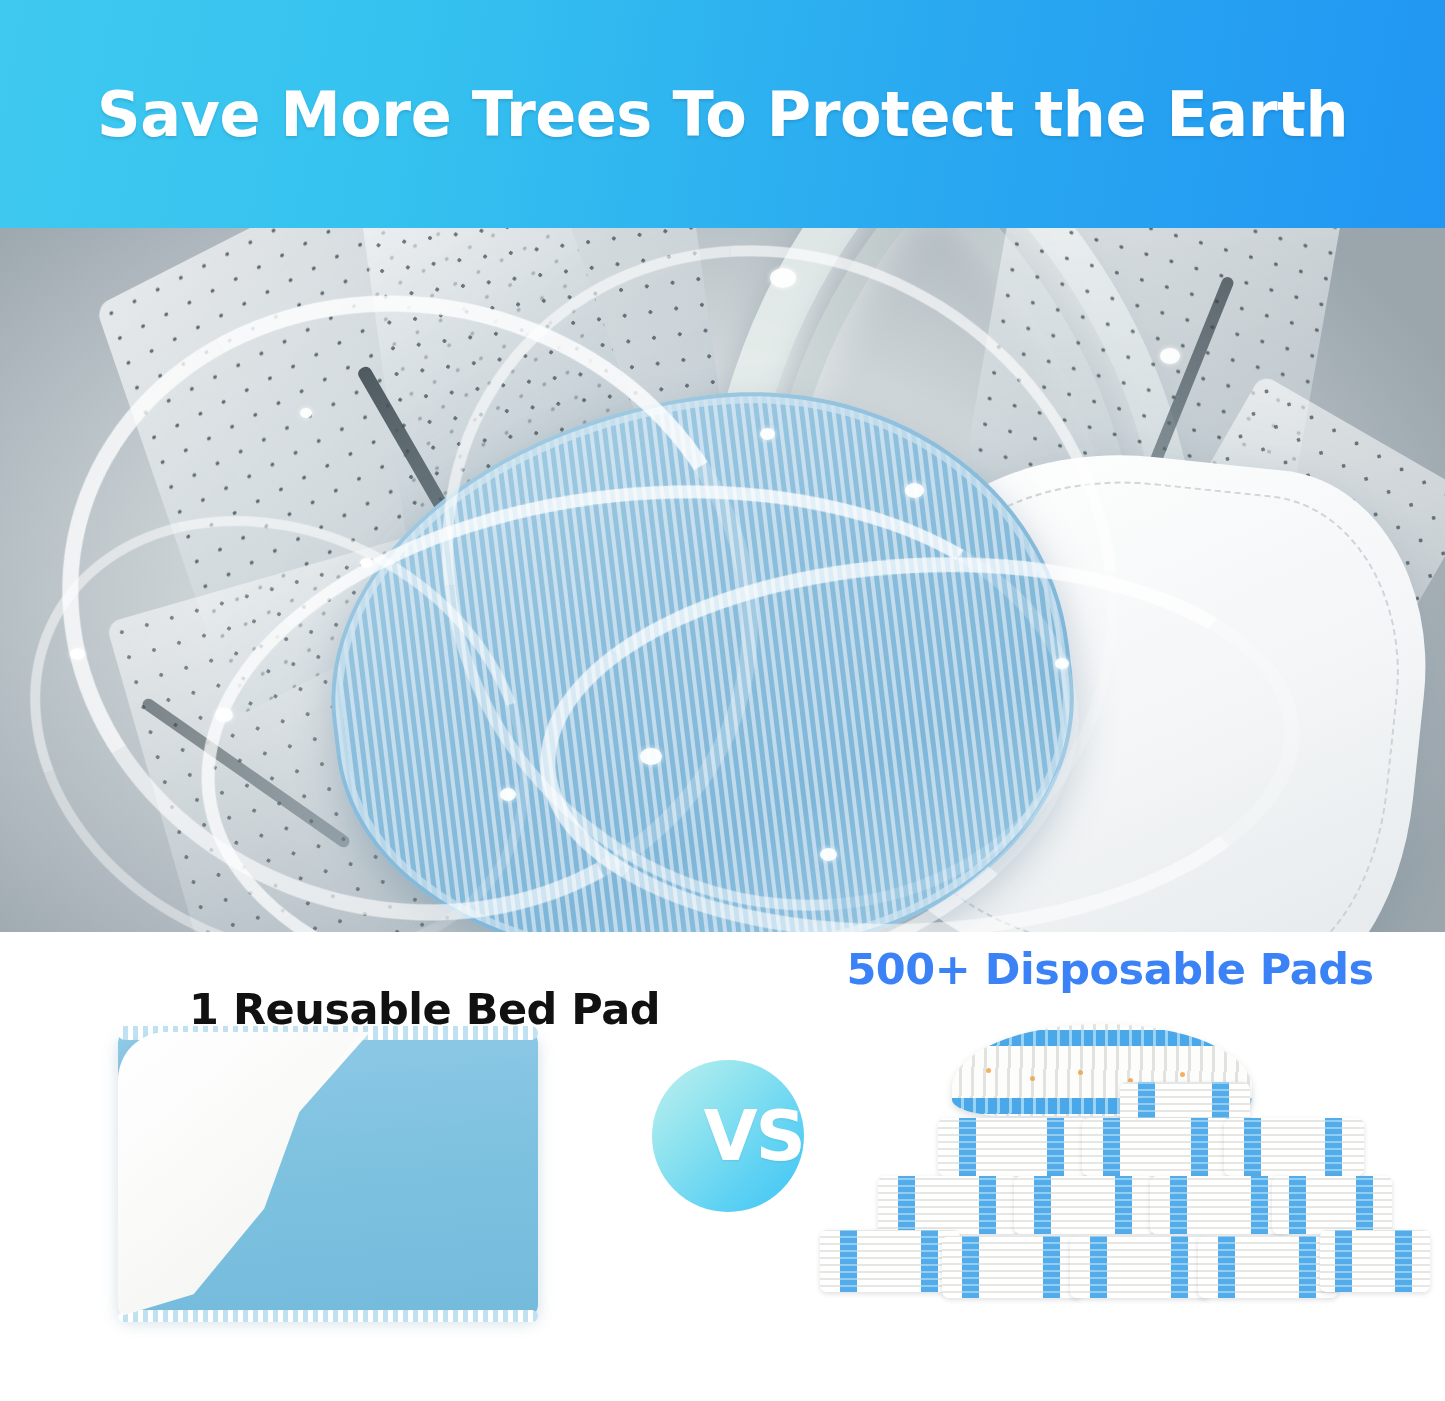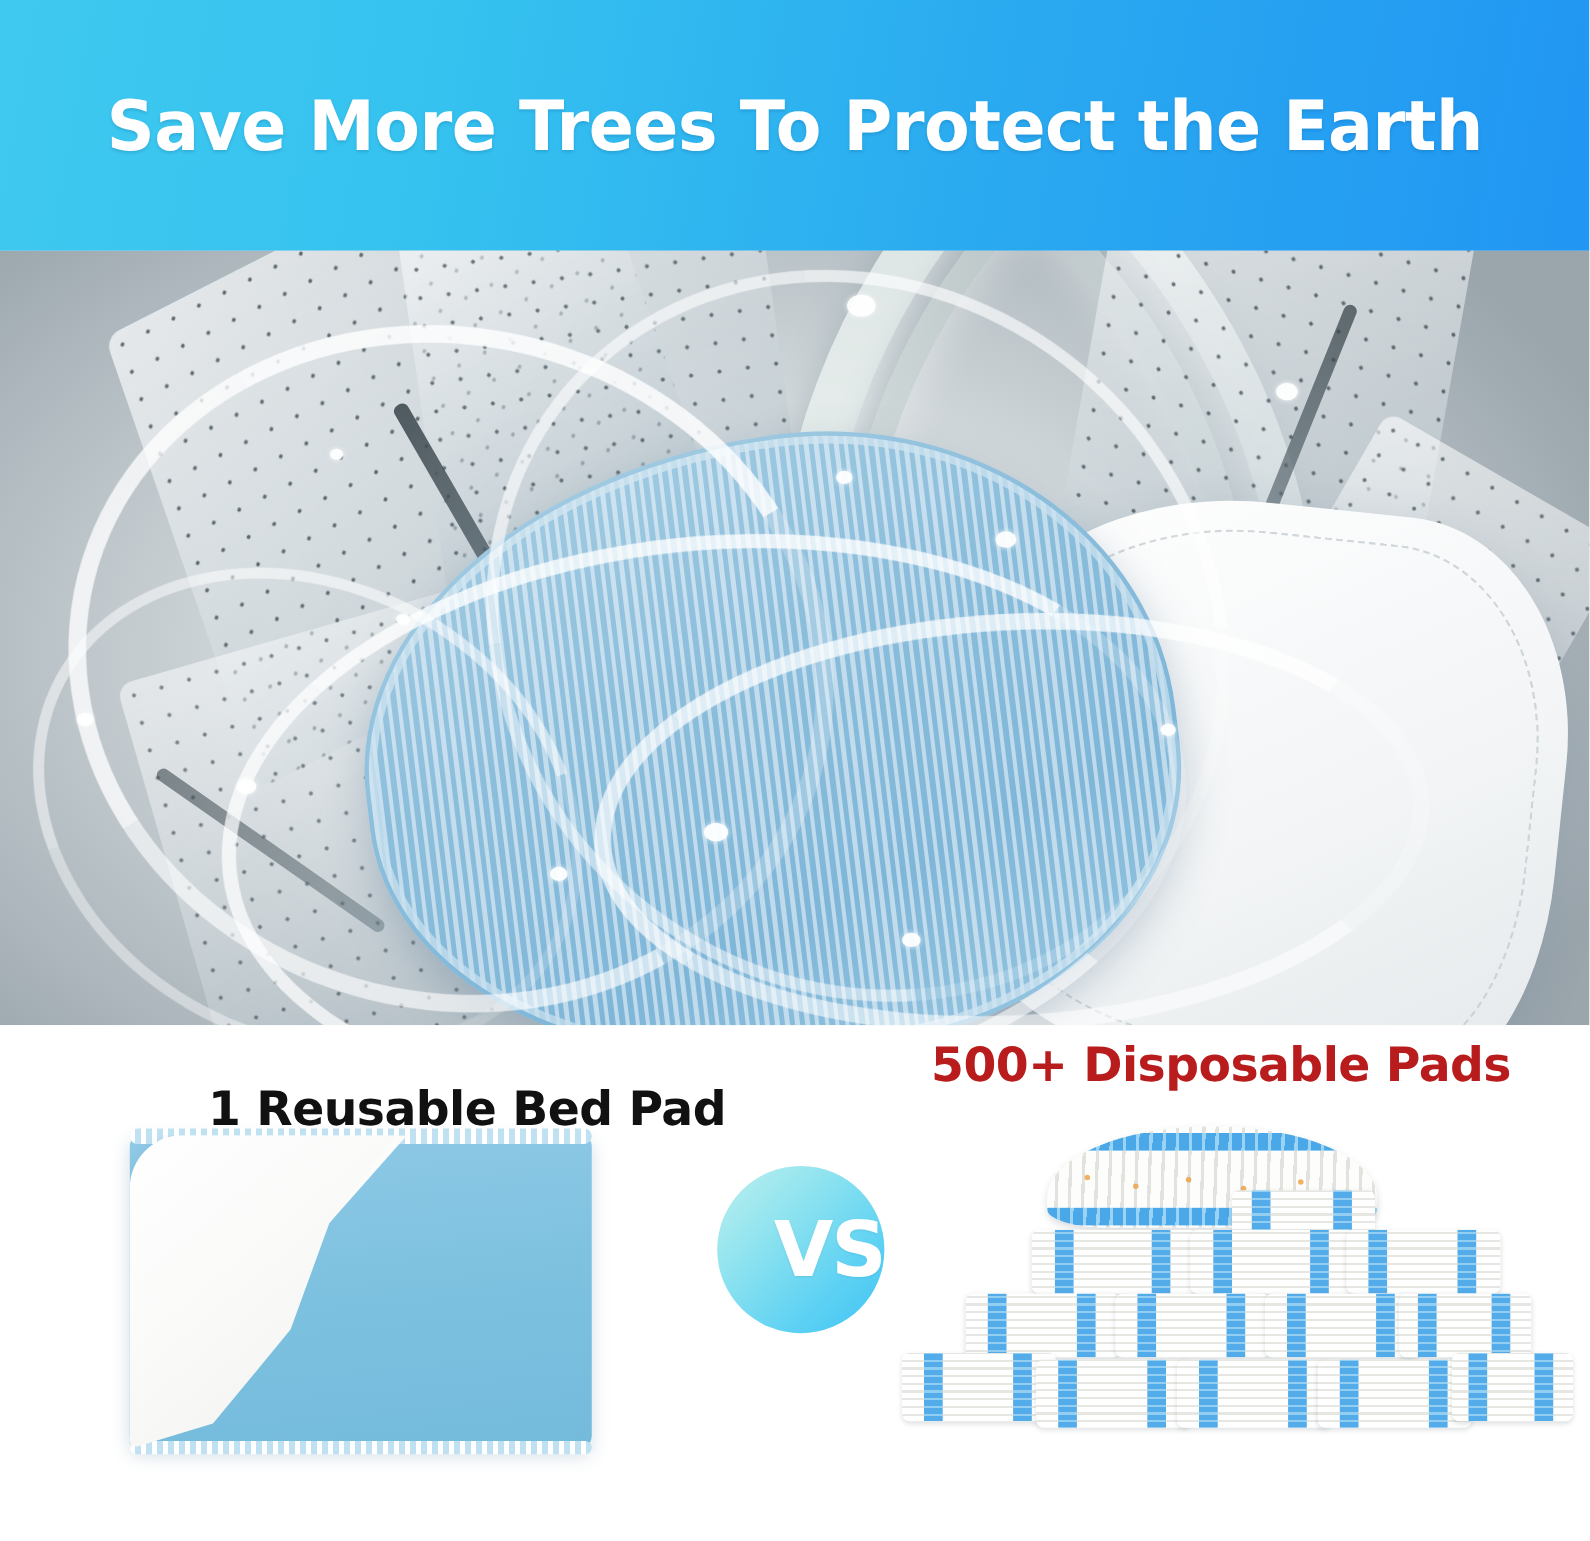--- a/index.html
+++ b/index.html
@@ -121,21 +121,21 @@
           box-shadow:0 0 5px rgba(255,255,255,.8); }
 
   
   .compare { position:absolute; left:0; top:932px; width:1445px; height:469px; background:#fff; }
 
   .col-head {
     position:absolute; top:12px; font-family:"DejaVu Sans", sans-serif;
     font-weight:bold; font-size:43px; white-space:nowrap;
   }
   .head-left  { left:0; width:660px; text-align:right; color:#111111; letter-spacing:-.5px;margin-top:40px; }
-  .head-right { left:780px; width:660px; text-align:center; color:#b91c1c; letter-spacing:-.5px; }
+  .head-right { left:780px; width:660px; text-align:center; color:#3b82f6; letter-spacing:-.5px; }
 
   
   .prod-left { position:absolute; left:118px; top:100px; width:420px; height:285px; }
   .pad-body {
     position:absolute; inset:0;
     background:linear-gradient(175deg,#8fc9e6 0%, #7ec2e0 45%, #74badb 100%);
     border-radius:10px 10px 12px 12px;
     box-shadow:0 6px 16px rgba(60,110,140,.22);
   }
   .pad-body::before { 

